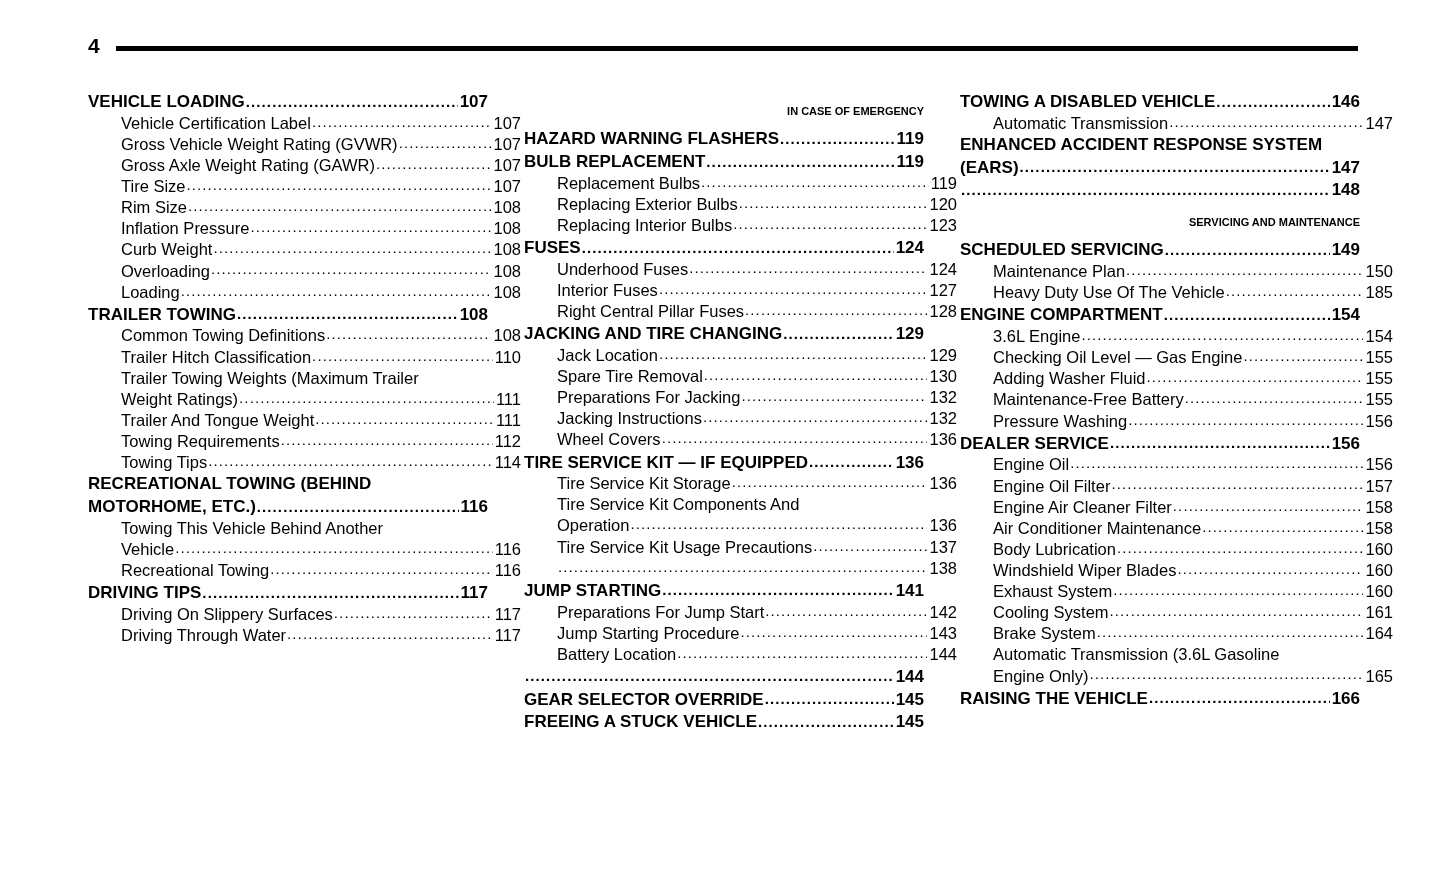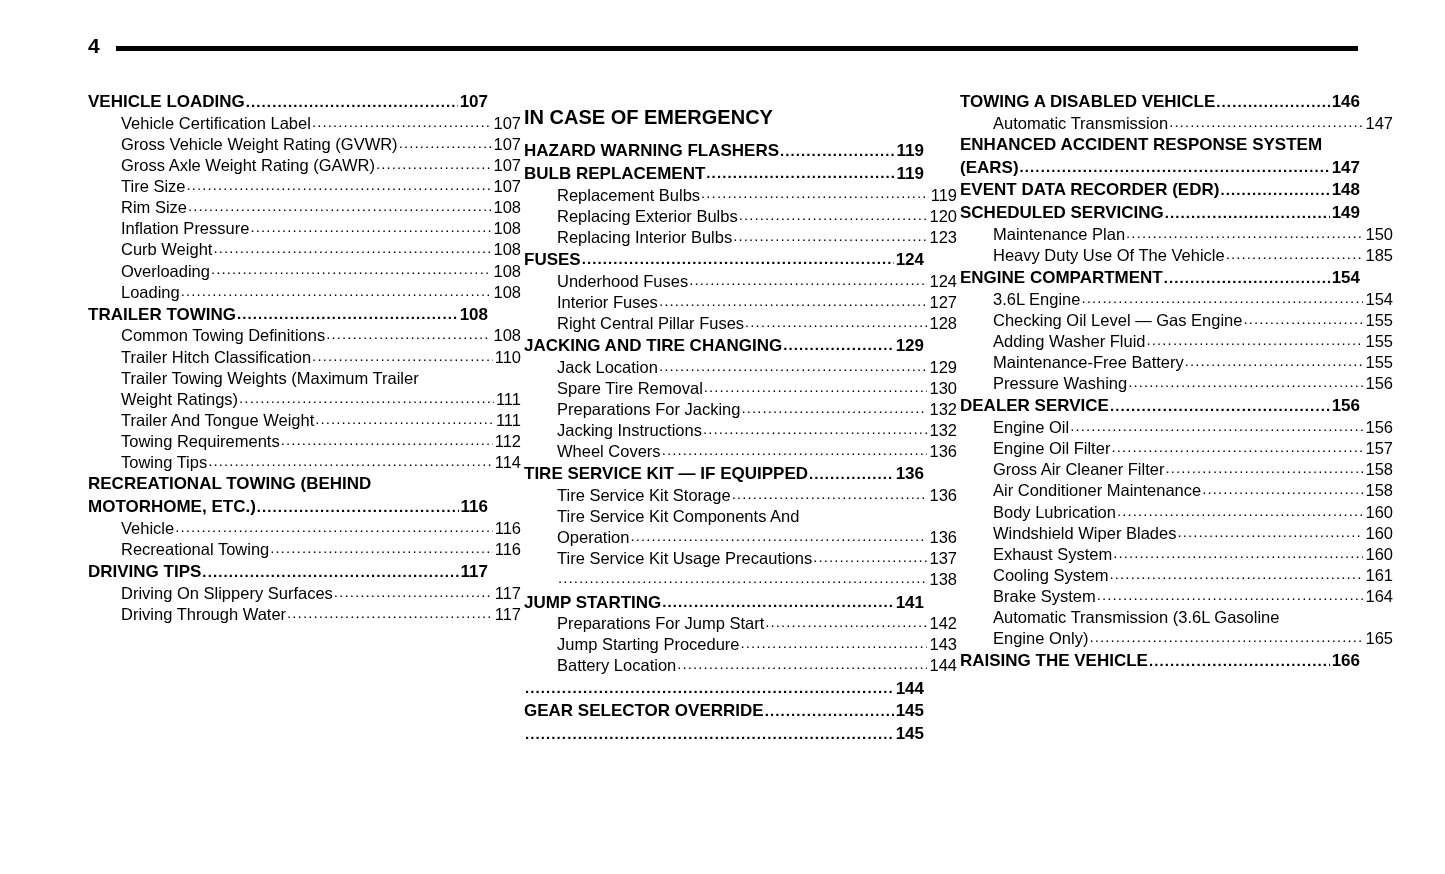--- a/index.html
+++ b/index.html
@@ -77,24 +77,25 @@
     margin: 0 1px;
   }
   .entry .pg {
     white-space: nowrap;
     padding-left: 1px;
   }
 
   
   .sec-head {
     font-weight: bold;
-    font-size: 20px;
+    font-size: 11px;
     line-height: 1.3;
     margin-top: 14px;
     margin-bottom: 10px;
+    text-align: right;
   }
   
   .lvl1 {
     font-weight: bold;
     font-size: 17px;
     margin-top: 1px;
   }
   .lvl1 .pg { font-weight: bold; }
   
   .lvl1-cont {
@@ -216,20 +217,21 @@
           <span class="txt">Towing Tips</span>
           <span class="dots">........................................................................................................................</span>
           <span class="pg">114</span>
         </div>
         <div class="plain lvl1-cont">RECREATIONAL TOWING (BEHIND</div>
         <div class="entry lvl1">
           <span class="txt">MOTORHOME, ETC.)</span>
           <span class="dots">........................................................................................................................</span>
           <span class="pg">116</span>
         </div>
+        <div class="plain lvl2-wrap">Towing This Vehicle Behind Another</div>
         <div class="entry lvl2">
           <span class="txt">Vehicle</span>
           <span class="dots">........................................................................................................................</span>
           <span class="pg">116</span>
         </div>
         <div class="entry lvl2">
           <span class="txt">Recreational Towing</span>
           <span class="dots">........................................................................................................................</span>
           <span class="pg">116</span>
         </div>
@@ -374,20 +376,21 @@
         <div class="entry lvl1">
           <span class="dots">........................................................................................................................</span>
           <span class="pg">144</span>
         </div>
         <div class="entry lvl1">
           <span class="txt">GEAR SELECTOR OVERRIDE</span>
           <span class="dots">........................................................................................................................</span>
           <span class="pg">145</span>
         </div>
         <div class="entry lvl1">
+          <span class="txt">FREEING A STUCK VEHICLE</span>
           <span class="dots">........................................................................................................................</span>
           <span class="pg">145</span>
         </div>
       </div>
     <div class="col c3" id="col3">
         <div class="entry lvl1">
           <span class="txt">TOWING A DISABLED VEHICLE</span>
           <span class="dots">........................................................................................................................</span>
           <span class="pg">146</span>
         </div>
@@ -396,24 +399,24 @@
           <span class="dots">........................................................................................................................</span>
           <span class="pg">147</span>
         </div>
         <div class="plain lvl1-cont">ENHANCED ACCIDENT RESPONSE SYSTEM</div>
         <div class="entry lvl1">
           <span class="txt">(EARS)</span>
           <span class="dots">........................................................................................................................</span>
           <span class="pg">147</span>
         </div>
         <div class="entry lvl1">
-          <span class="txt">EVENT DATA RECORDER (EDR)</span>
           <span class="dots">........................................................................................................................</span>
           <span class="pg">148</span>
         </div>
+        <div class="sec-head">SERVICING AND MAINTENANCE</div>
         <div class="entry lvl1">
           <span class="txt">SCHEDULED SERVICING</span>
           <span class="dots">........................................................................................................................</span>
           <span class="pg">149</span>
         </div>
         <div class="entry lvl2">
           <span class="txt">Maintenance Plan</span>
           <span class="dots">........................................................................................................................</span>
           <span class="pg">150</span>
         </div>
@@ -461,21 +464,21 @@
           <span class="txt">Engine Oil</span>
           <span class="dots">........................................................................................................................</span>
           <span class="pg">156</span>
         </div>
         <div class="entry lvl2">
           <span class="txt">Engine Oil Filter</span>
           <span class="dots">........................................................................................................................</span>
           <span class="pg">157</span>
         </div>
         <div class="entry lvl2">
-          <span class="txt">Gross Air Cleaner Filter</span>
+          <span class="txt">Engine Air Cleaner Filter</span>
           <span class="dots">........................................................................................................................</span>
           <span class="pg">158</span>
         </div>
         <div class="entry lvl2">
           <span class="txt">Air Conditioner Maintenance</span>
           <span class="dots">........................................................................................................................</span>
           <span class="pg">158</span>
         </div>
         <div class="entry lvl2">
           <span class="txt">Body Lubrication</span>

